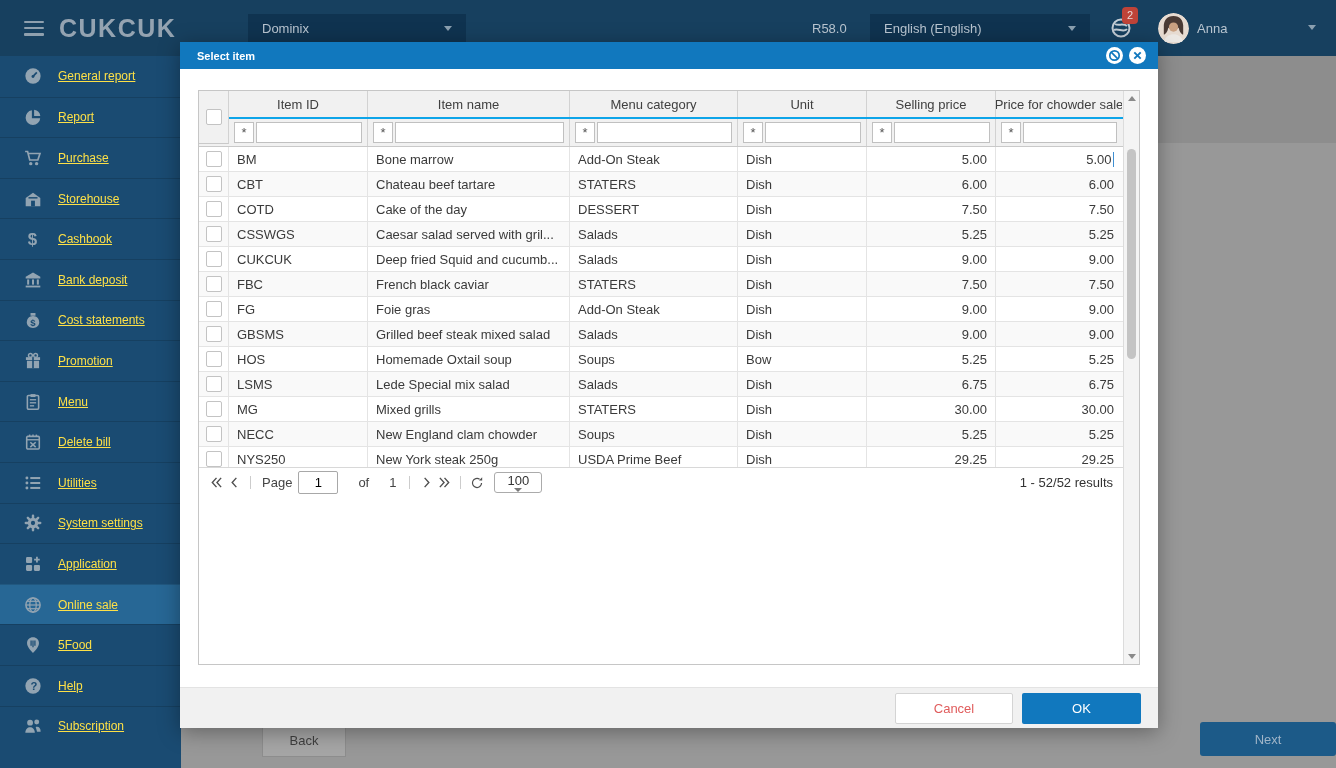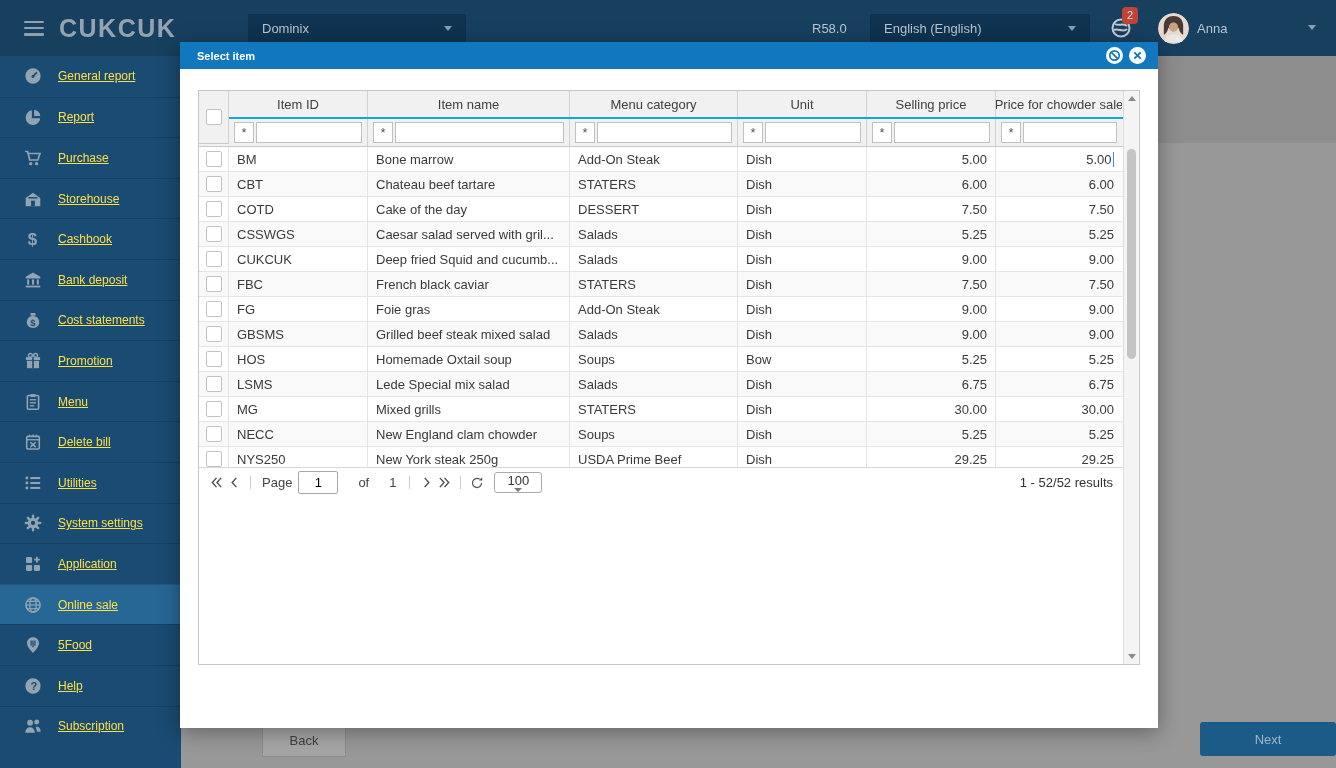--- a/index.html
+++ b/index.html
@@ -616,13 +616,17 @@
         <span class="results">1 - 52/52 results</span>
       </div>
     </div>
     <div class="vscroll">
       <span class="sb-up"></span>
       <span class="sb-thumb"></span>
       <span class="sb-down"></span>
     </div>
   </div>
 
+  <div class="modal-footer">
+    <button class="cancel-btn">Cancel</button>
+    <button class="ok-btn">OK</button>
+  </div>
 </div>
 
 </body></html>

